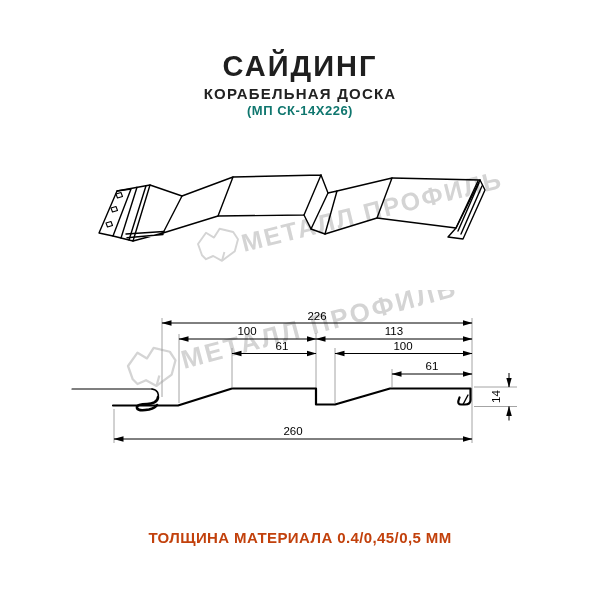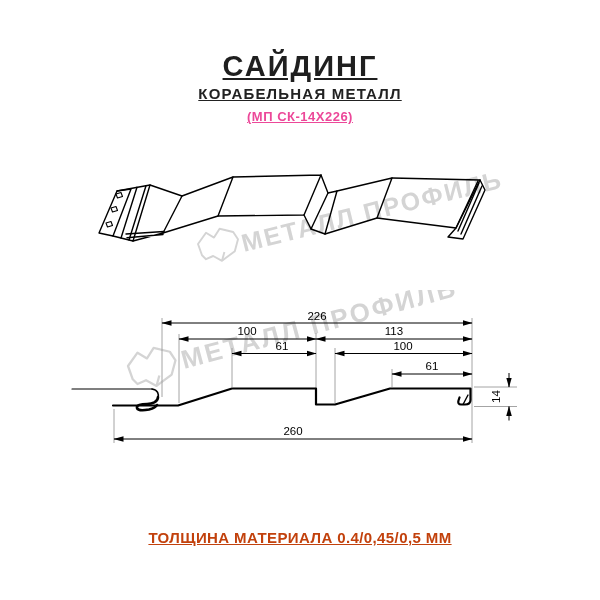--- a/index.html
+++ b/index.html
@@ -1,33 +1,33 @@
 <!DOCTYPE html>
 <html><head>
 <meta charset="utf-8">
 <style>
   html,body{margin:0;padding:0;background:#ffffff;}
   .page{position:relative;width:600px;height:600px;background:#fff;overflow:hidden;
         font-family:"Liberation Sans", sans-serif;}
-  .hdr{position:absolute;left:0;right:0;text-align:center;color:#1f1f1f;text-decoration:underline;}
+  .hdr{position:absolute;left:0;right:0;text-align:center;color:#1f1f1f;}
   .title{top:50px;font-size:29px;font-weight:700;letter-spacing:2px;}
   .subtitle{top:85px;font-size:15px;font-weight:700;letter-spacing:1.2px;color:#222;}
-  .model{top:109px;font-size:13px;font-weight:700;letter-spacing:.5px;color:#ec4899;}
+  .model{top:103px;font-size:13px;font-weight:700;letter-spacing:.5px;color:#0f766e;}
   .footer{top:529px;font-size:15px;font-weight:700;letter-spacing:.4px;color:#c2410c;}
   svg{position:absolute;left:0;display:block;}
   .wm-text{font-weight:700;}
   .dim-txt{font-size:11.5px;fill:#000;}
 </style>
 </head>
 <body>
 
 <div class="page">
 
   <div class="hdr title">САЙДИНГ</div>
-  <div class="hdr subtitle">КОРАБЕЛЬНАЯ МЕТАЛЛ</div>
+  <div class="hdr subtitle">КОРАБЕЛЬНАЯ ДОСКА</div>
   <div class="hdr model">(МП СК-14Х226)</div>
 
   <svg style="top:140px" width="600" height="140" viewBox="0 140 600 140">
 
     <g stroke="none" fill="#d4d4d4">
       <g transform="translate(198,228) scale(0.8)" fill="none" stroke="#d4d4d4" stroke-width="2.4" stroke-linejoin="round">
         <path d="M5,34 L0,20 L10,6 L20,12 L27,1 L44,5 L50,14 L46,29 L30,41 L19,35 L10,39 Z"></path>
         <path d="M30,41 L33,30"></path>
       </g>
       <text class="wm-text" transform="translate(244,252) rotate(-14)" font-size="25" letter-spacing="2">МЕТАЛЛ ПРОФИЛЬ</text>

